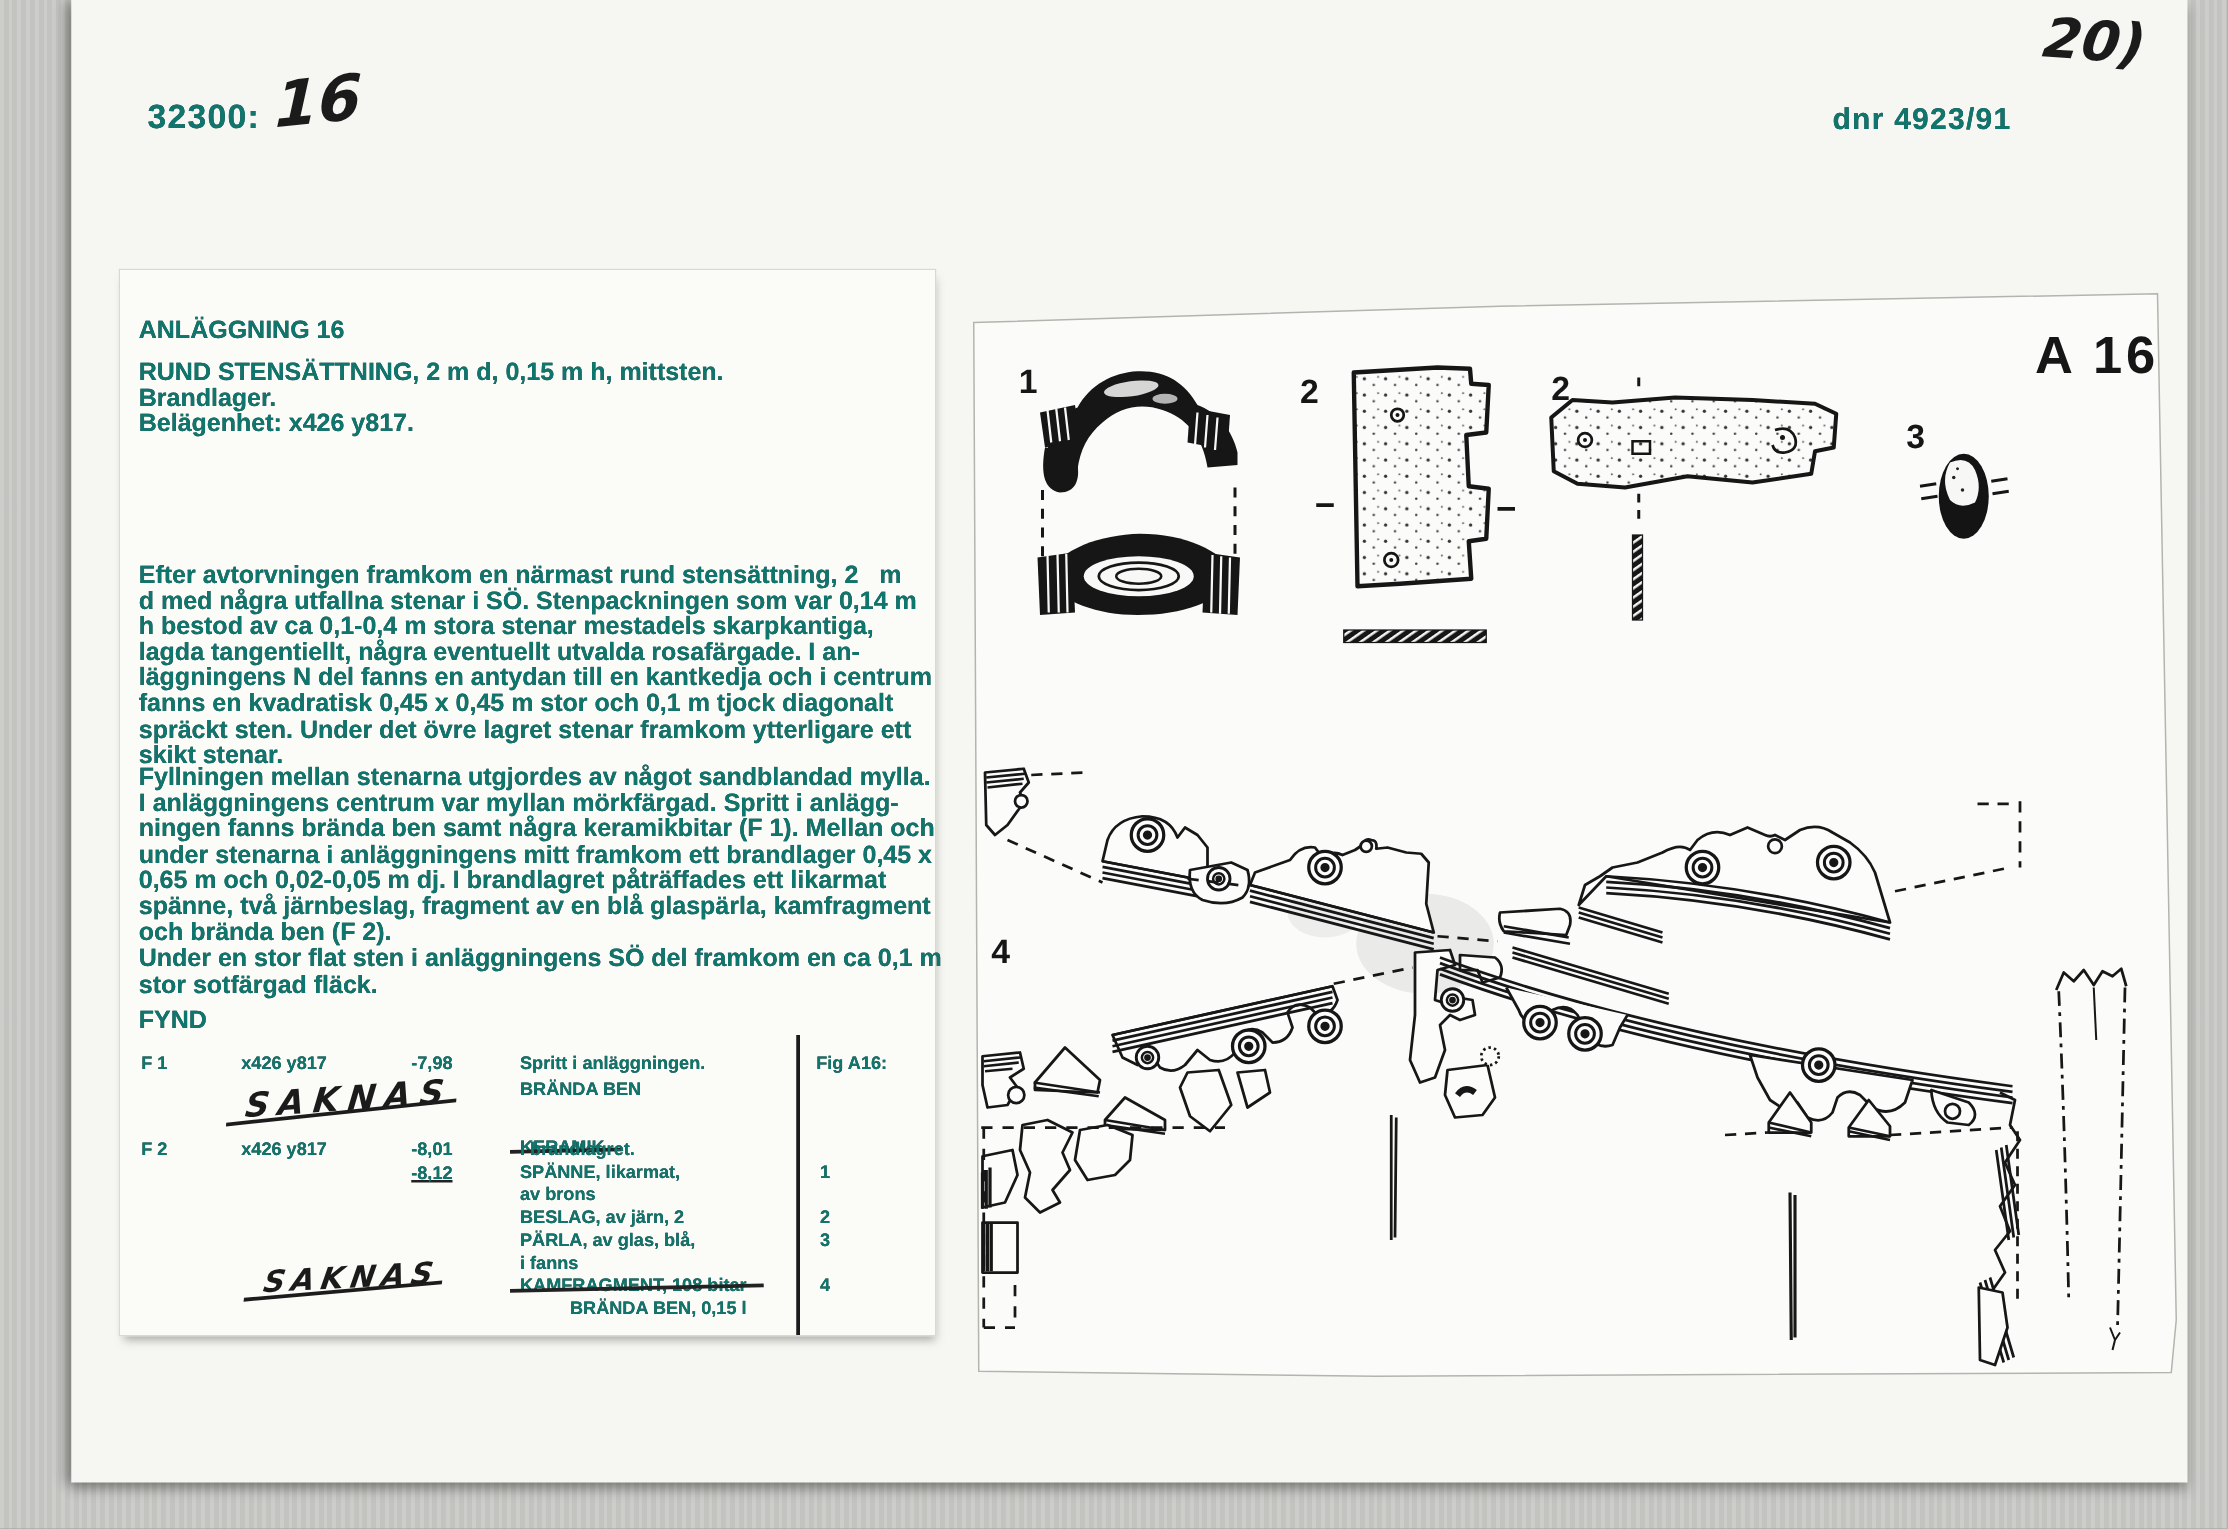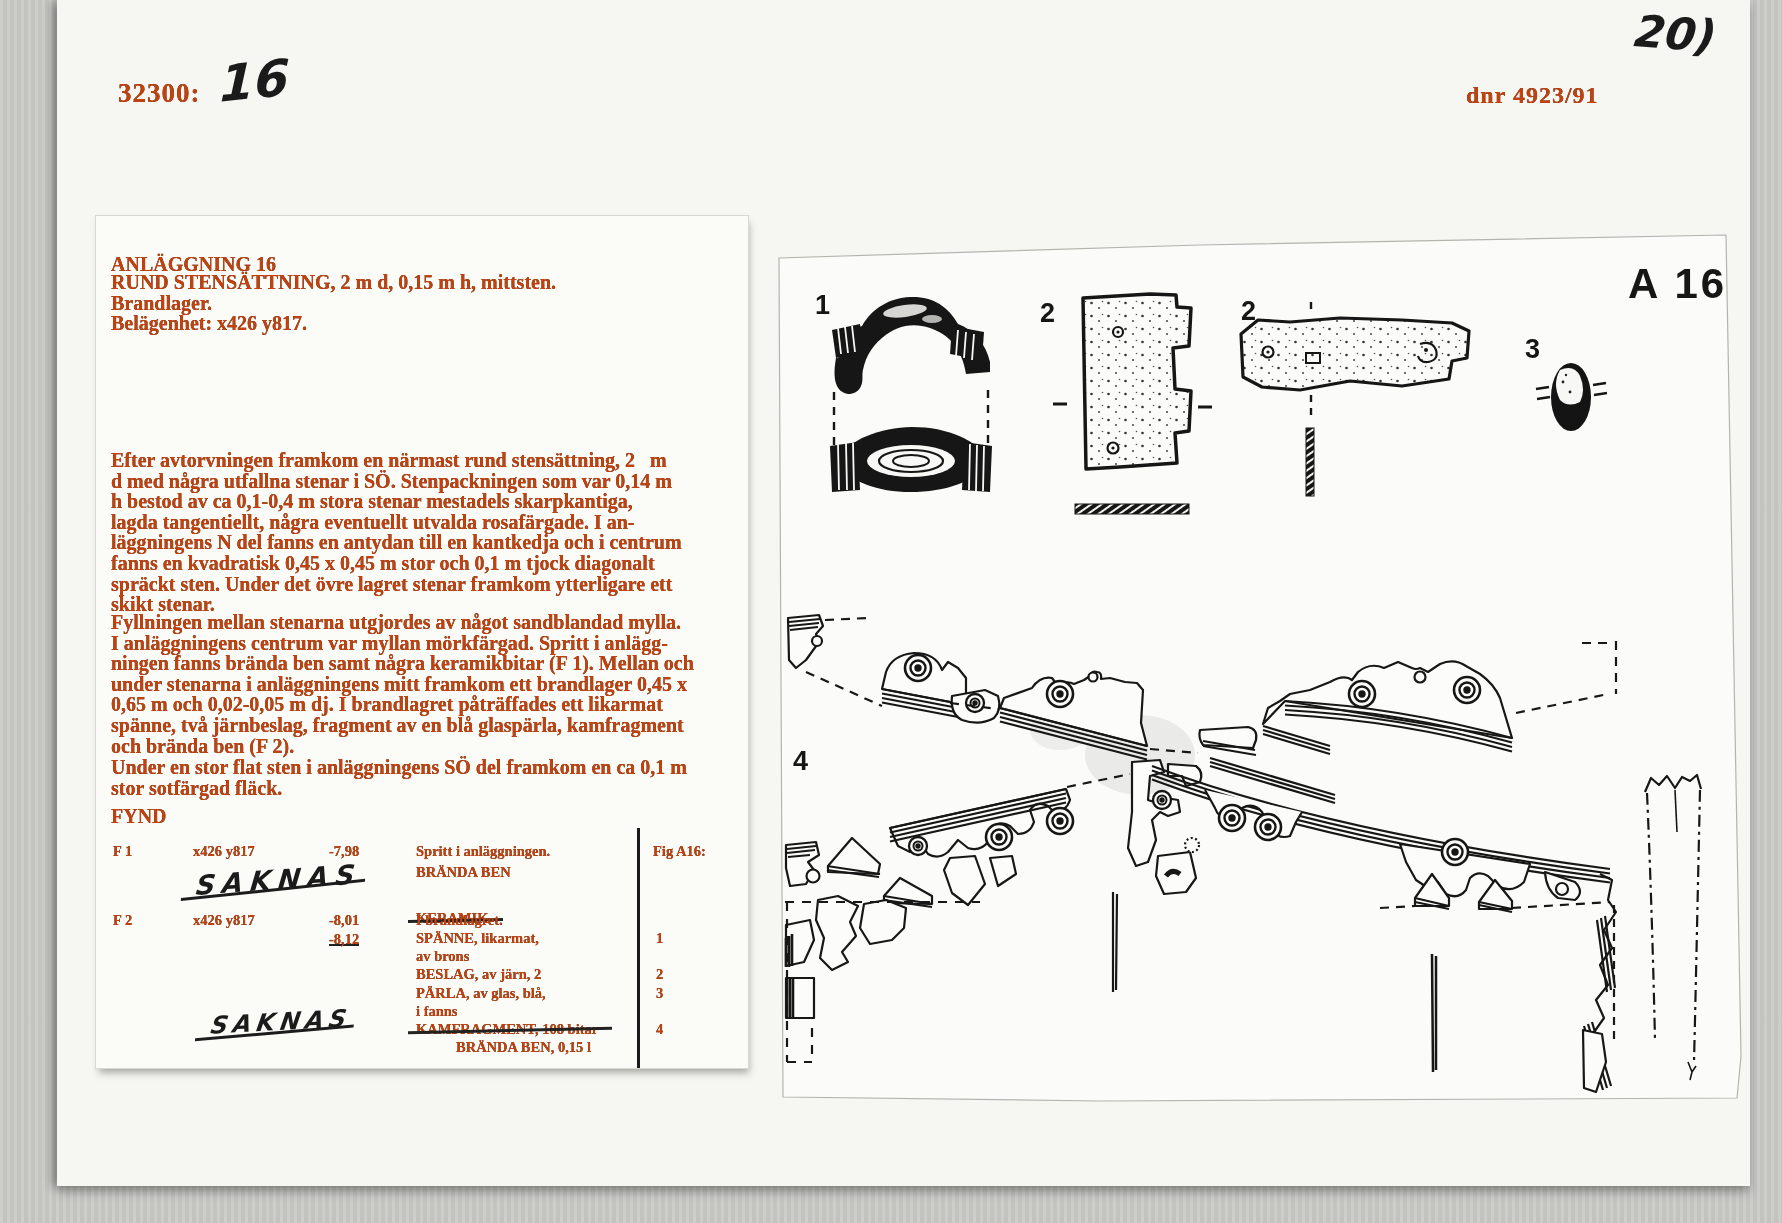--- a/index.html
+++ b/index.html
@@ -3,21 +3,21 @@
 <meta charset="utf-8">
 <style>
   html,body{margin:0;padding:0;background:#8e8e8c;}
   .scan{position:relative;width:1782px;height:1223px;overflow:hidden;
         background:#c9c9c6;
         background-image:repeating-linear-gradient(90deg,rgba(255,255,255,.07) 0 3px,rgba(0,0,0,.03) 3px 7px);
         font-family:"Liberation Sans",sans-serif;}
   .page{position:absolute;left:57px;top:0;width:1693px;height:1186px;
         background:#f6f6f3;
         box-shadow:-5px 0 9px rgba(40,40,38,.35), 0 6px 9px rgba(40,40,38,.3);}
-  .tw{font-family:Liberation Serif, serif;font-weight:700;color:#c2410c;
+  .tw{font-family:Liberation Sans, sans-serif;font-weight:700;color:#0f766e;
       white-space:pre;text-shadow:0 0 .5px #333;}
   .abs{position:absolute;}
   
   .archive-no{font-size:27px;letter-spacing:1px;}
   .site-line{font-size:28px;letter-spacing:.5px;}
   .dnr{font-size:24px;letter-spacing:1px;text-align:center;}
   .hand{font-family:"DejaVu Sans",sans-serif;font-style:italic;font-weight:700;color:#1b1b1b;}
   .hw16{font-size:50px;transform:rotate(-6deg) skewX(-8deg);}
   .hw20{font-size:44px;transform:rotate(4deg) skewX(-4deg);}
   
@@ -47,21 +47,21 @@
   <div class="page">
 
     <div class="abs tw archive-no" style="left:61px;top:78px;">32300:</div>
     <div class="abs hand hw16" style="left:163px;top:52px;">16</div>
     <div class="abs hand hw20" style="left:1578px;top:8px;">20)</div>
     <div class="abs tw dnr" style="left:1409px;top:82px;">dnr 4923/91</div>
   </div>
 
   <div class="text-sheet">
     <div class="abs tw bodytxt" style="left:15px;top:38px;">ANLÄGGNING 16</div>
-    <div class="abs tw bodytxt" style="left:15px;top:56px;">RUND STENSÄTTNING, 2 m d, 0,15 m h, mittsten.
+    <div class="abs tw bodytxt" style="left:15px;top:72px;">RUND STENSÄTTNING, 2 m d, 0,15 m h, mittsten.
 Brandlager.
 Belägenhet: x426 y817.</div>
     <div class="abs tw bodytxt" style="left:15px;top:234px;">Efter avtorvningen framkom en närmast rund stensättning, 2   m
 d med några utfallna stenar i SÖ. Stenpackningen som var 0,14 m
 h bestod av ca 0,1-0,4 m stora stenar mestadels skarpkantiga,
 lagda tangentiellt, några eventuellt utvalda rosafärgade. I an-
 läggningens N del fanns en antydan till en kantkedja och i centrum
 fanns en kvadratisk 0,45 x 0,45 m stor och 0,1 m tjock diagonalt
 spräckt sten. Under det övre lagret stenar framkom ytterligare ett
 skikt stenar.</div>

